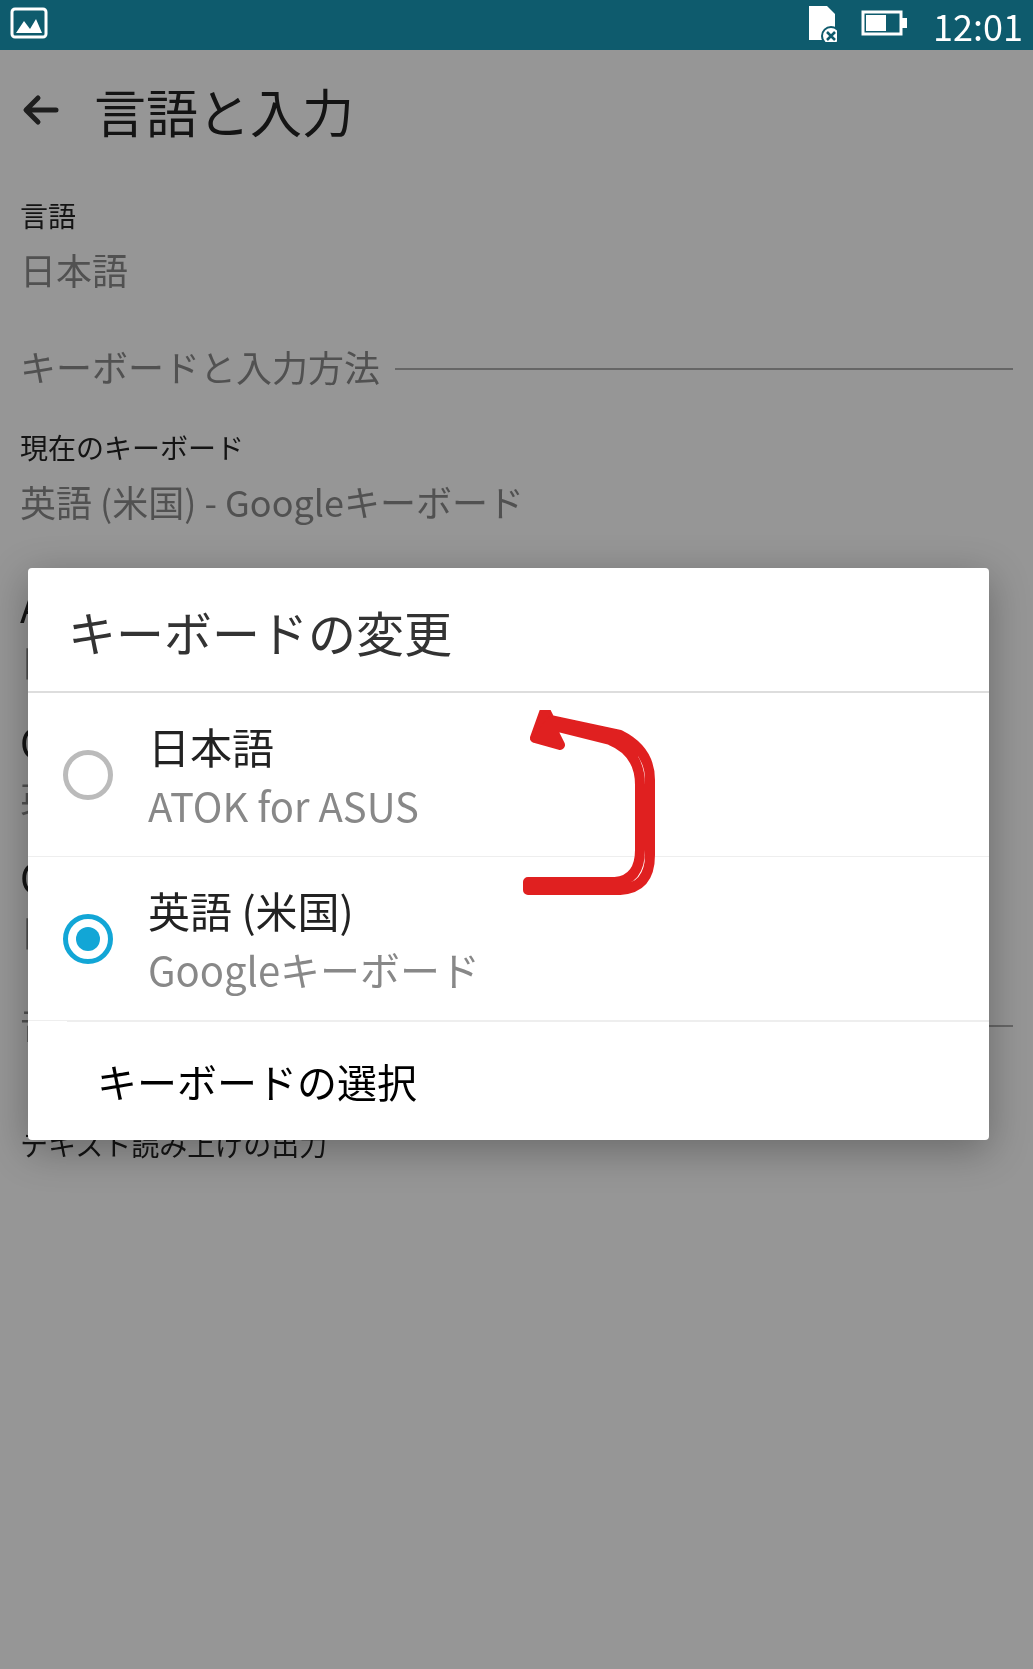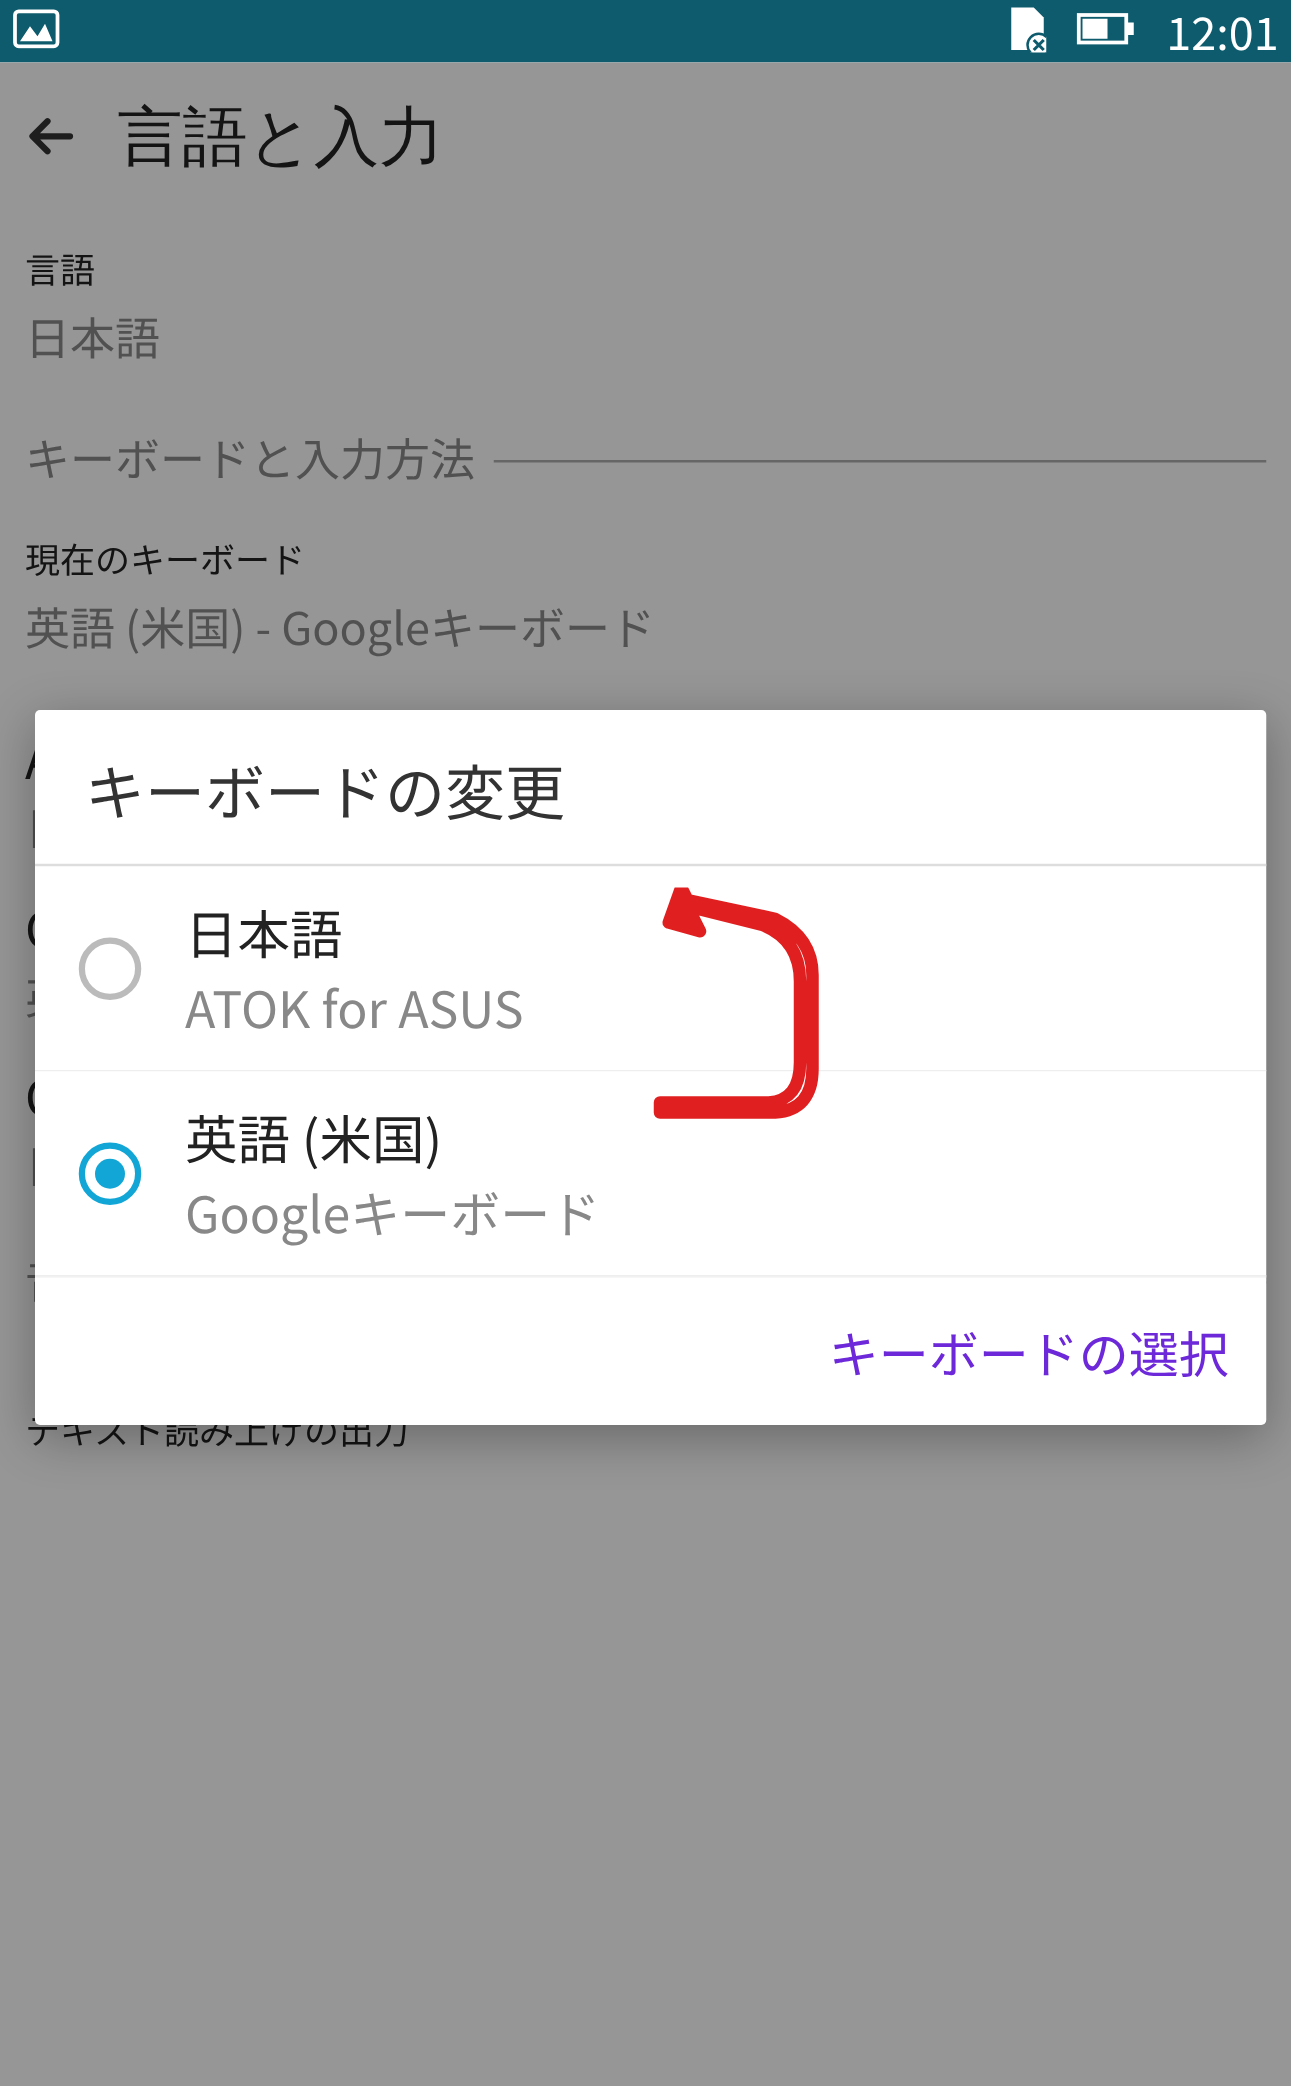--- a/index.html
+++ b/index.html
@@ -55,21 +55,20 @@
     }
     .back-arrow {
       font-size: 50px;
       color: #222;
       cursor: pointer;
     }
     .app-title {
       font-size: 52px;
       color: #222;
       font-weight: 400;
-      font-family: Liberation Serif, serif;
     }
     
     
     .content {
       padding: 0;
     }
     .list-item {
       padding: 25px 20px;
     }
     .list-item .primary {
@@ -119,21 +118,21 @@
       left: 0;
       right: 0;
       bottom: 0;
       background: rgba(0,0,0,0.4);
     }
     
     
     .dialog {
       position: absolute;
       left: 28px;
-      right: 20px;
+      right: 44px;
       top: 568px;
       background: white;
       border-radius: 4px;
       box-shadow: 0 10px 40px rgba(0,0,0,0.3);
     }
     .dialog-title {
       font-size: 48px;
       color: #333;
       padding: 28px 40px 25px 40px;
       border-bottom: 2px solid #ddd;
@@ -172,26 +171,27 @@
     }
     .option-text .opt-primary {
       font-size: 42px;
       color: #222;
     }
     .option-text .opt-secondary {
       font-size: 40px;
       color: #888;
     }
     .dialog-button {
-      text-align: right;
+      text-align: left;
       padding: 30px;
       font-size: 40px;
-      color: #6d28d9;
+      color: #000000;
       cursor: pointer;
       border-top: 1px solid #eee;
+      margin-left: 39px;
     }
     
     
     .annotation {
       position: absolute;
       top: 710px;
       left: 510px;
       pointer-events: none;
     }
   </style>

